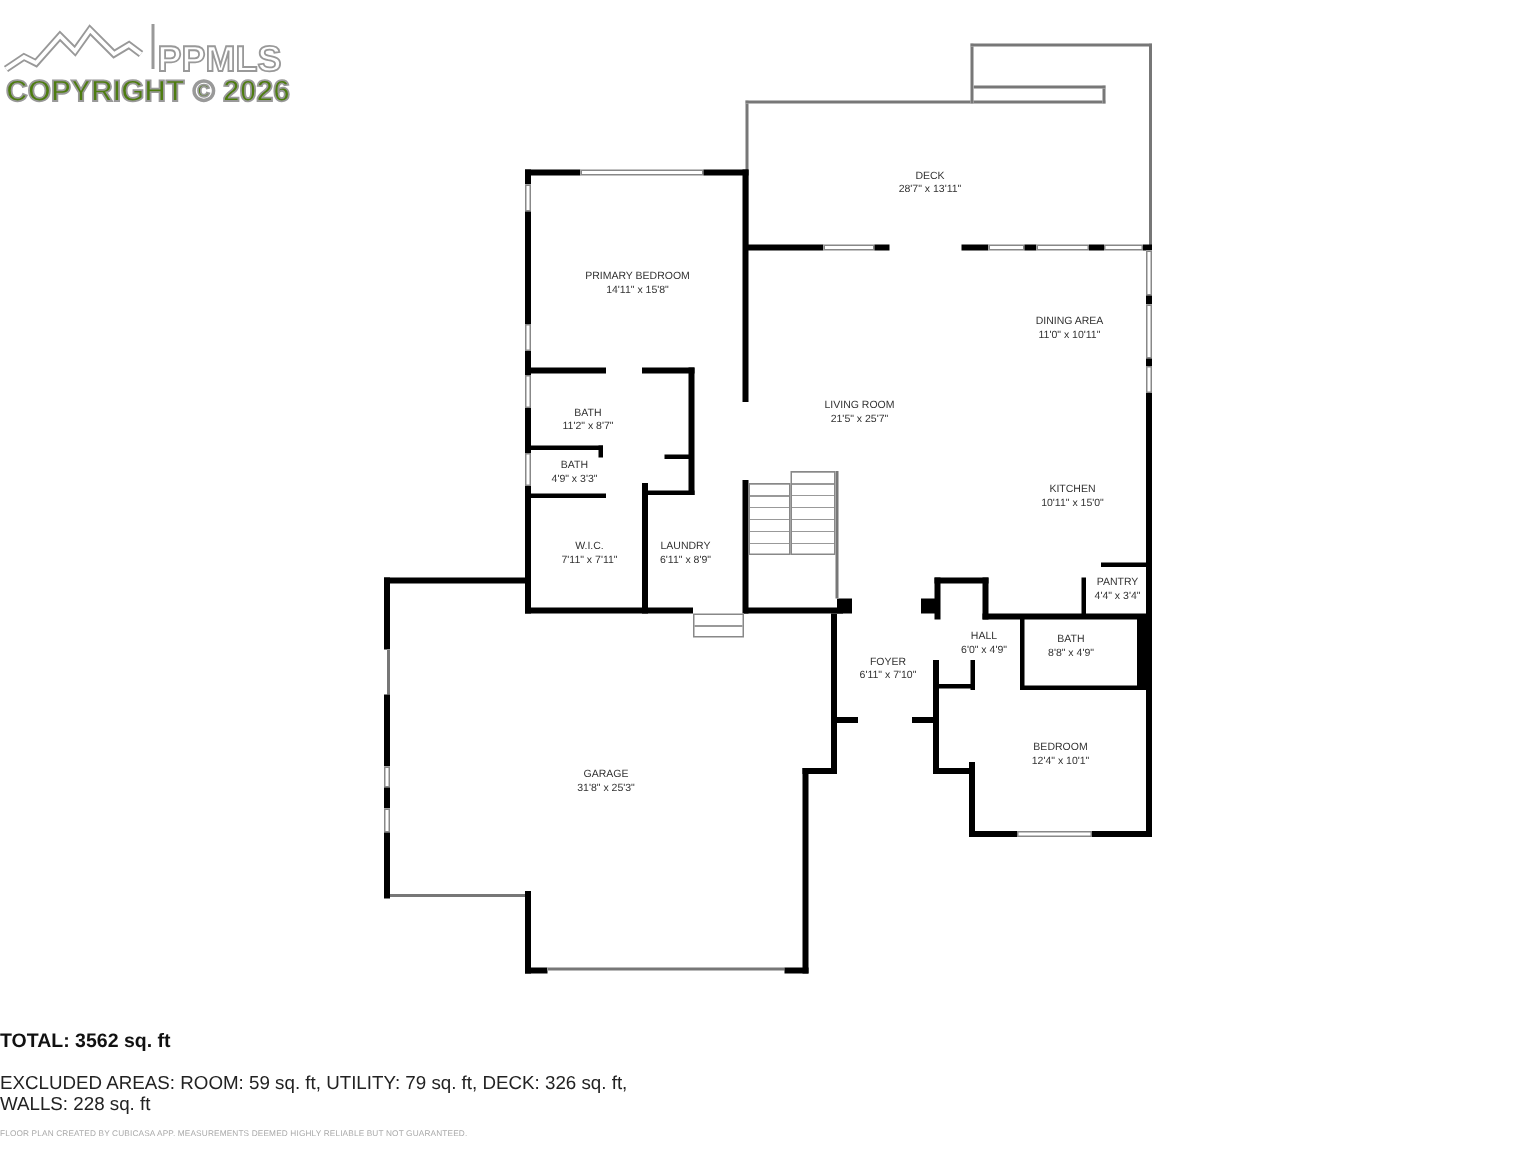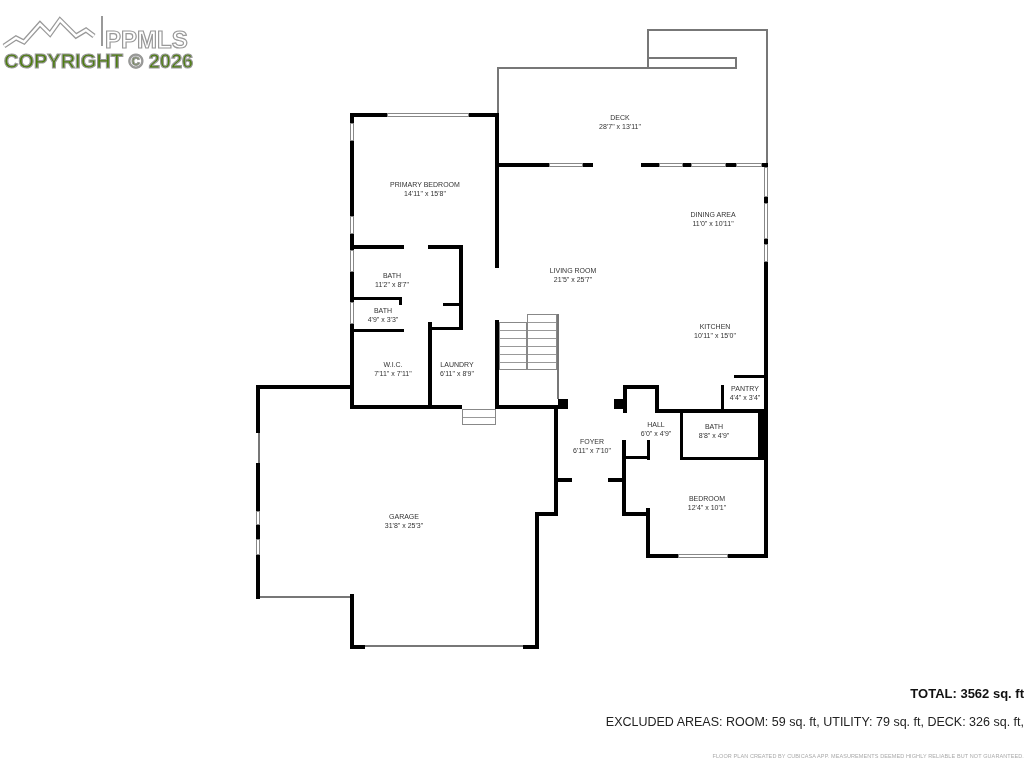--- a/index.html
+++ b/index.html
@@ -8,21 +8,21 @@
   .w{position:absolute;background:#000;}
   .thin{position:absolute;border:1px solid #777;background:#fff;box-sizing:border-box;}
   .win{position:absolute;background:#fff;border:1px solid #888;box-sizing:border-box;}
   .room-label{position:absolute;text-align:center;font-size:7px;line-height:9px;color:#333;transform:translateX(-50%);white-space:nowrap;}
   .room-label .dim{display:block;}
   .stairs{position:absolute;border:1px solid #888;box-sizing:border-box;
     background-image:repeating-linear-gradient(to bottom,transparent 0,transparent 7px,#999 7px,#999 8px);}
   .logo{position:absolute;left:2px;top:2px;width:215px;height:60px;}
   .logo-brand{position:absolute;left:103px;top:12px;font-size:24px;font-weight:bold;color:#fff;-webkit-text-stroke:1.2px #999;letter-spacing:0px;}
   .logo-copy{position:absolute;left:2px;top:36px;font-size:20px;font-weight:bold;color:#4d7c0f;-webkit-text-stroke:1.2px #999;}
-  .summary{position:absolute;left:0;width:1024px;text-align:right;}
+  .summary{position:absolute;left:0;width:1024px;text-align:left;}
   .total{top:674px;font-size:13px;font-weight:bold;color:#111;}
   .line{font-size:12.5px;color:#222;}
   .disclaimer{top:741px;font-size:5.5px;color:#aaa;letter-spacing:0.1px;}
 </style>
 </head>
 <body>
 
 <div id="plan">
 
   <div class="logo">
@@ -181,14 +181,15 @@
   </div>
   <div class="room-label" style="left:707px;top:482px;">
     <span>BEDROOM</span><span class="dim">12'4" x 10'1"</span>
   </div>
   <div class="room-label" style="left:404px;top:500px;">
     <span>GARAGE</span><span class="dim">31'8" x 25'3"</span>
   </div>
 
   <div class="summary total">TOTAL: 3562 sq. ft</div>
   <div class="summary line" style="top:703px;">EXCLUDED AREAS: ROOM: 59 sq. ft, UTILITY: 79 sq. ft, DECK: 326 sq. ft,</div>
+  <div class="summary line" style="top:717px;">WALLS: 228 sq. ft</div>
   <div class="summary disclaimer">FLOOR PLAN CREATED BY CUBICASA APP. MEASUREMENTS DEEMED HIGHLY RELIABLE BUT NOT GUARANTEED.</div>
 </div>
 
 </body></html>

